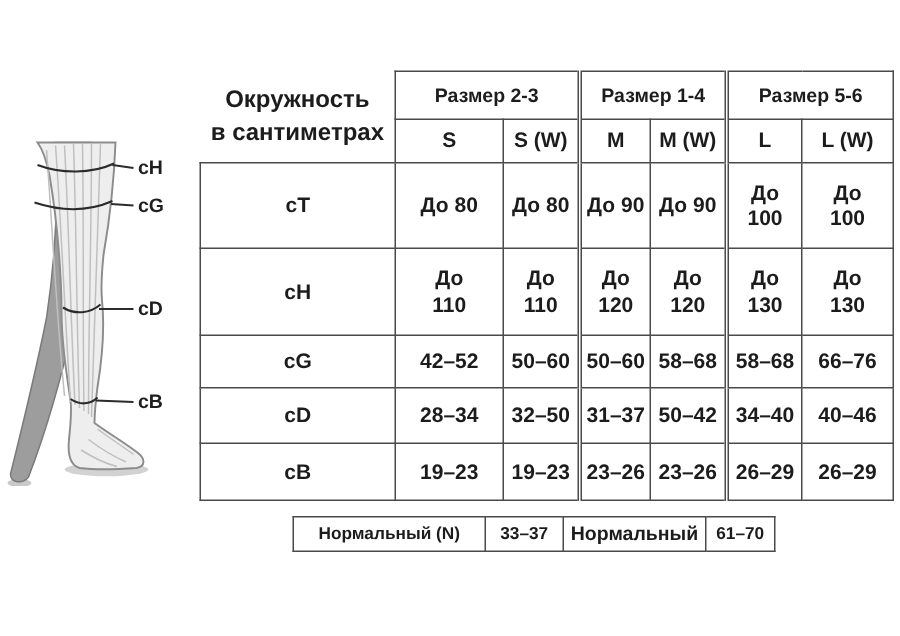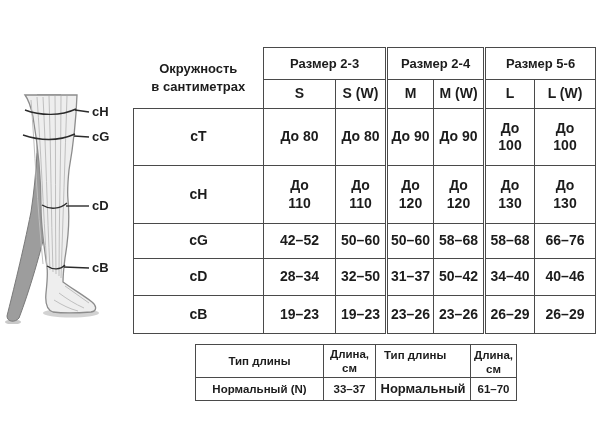--- a/index.html
+++ b/index.html
@@ -7,21 +7,21 @@
     position:relative;width:600px;height:424px;background:#ffffff;overflow:hidden;
     font-family:"Liberation Sans","DejaVu Sans",sans-serif;font-weight:700;color:#1c1c1c;
   }
   
   table{border-collapse:collapse;table-layout:fixed;}
   .size-table{position:absolute;left:133px;top:47px;width:462px;}
   .size-table td,.size-table th{
     border:1px solid #4a4a4a;text-align:center;vertical-align:middle;
     padding:0 2px;font-size:14px;font-weight:700;white-space:pre-line;line-height:1.22;
   }
-  .size-table .corner{border:none;font-size:13px;line-height:1.35;}
+  .size-table .corner{border:none;font-size:16px;line-height:1.35;}
   .size-table .grp{font-size:13px;height:31px;}
   .size-table .sub{height:28px;}
   .size-table .gsep{border-left:3px double #4a4a4a;}
   .r-ct td,.r-ct th{height:56px;}
   .r-ch td,.r-ch th{height:57px;}
   .r-cg td,.r-cg th{height:34px;}
   .r-cd td,.r-cd th{height:36px;}
   .r-cb td,.r-cb th{height:37px;}
   
   .len-table{position:absolute;left:195px;top:344px;width:321px;}
@@ -89,21 +89,21 @@
       <col style="width:47px">
         <col style="width:51px">
         <col style="width:50px">
         <col style="width:61px">
     </colgroup>
     <tbody>
         <tr>
       <td class="corner" rowspan="2">Окружность
 в сантиметрах</td>
       <th class="grp" colspan="2">Размер 2-3</th>
-      <th class="grp gsep" colspan="2">Размер 2-4</th>
+      <th class="grp gsep" colspan="2">Размер 1-4</th>
       <th class="grp gsep" colspan="2">Размер 5-6</th>
     </tr>
     <tr>
       <th class="sub">S</th>
       <th class="sub">S (W)</th>
       <th class="sub gsep">M</th>
       <th class="sub">M (W)</th>
       <th class="sub gsep">L</th>
       <th class="sub">L (W)</th>
     </tr>
@@ -164,28 +164,20 @@
     </table>
 
   <table class="len-table">
     <colgroup>
       <col style="width:128px">
         <col style="width:52px">
         <col style="width:95px">
         <col style="width:46px">
     </colgroup>
     <tbody>
-        <tr class="lt-head">
-      <th>Тип длины</th>
-      <th>Длина,
-см</th>
-      <th class="lt-h3">Тип длины</th>
-      <th class="lt-h4">Длина,
-см</th>
-    </tr>
     <tr class="lt-row">
       <td>Нормальный (N)</td>
       <td>33–37</td>
       <td class="lt-big">Нормальный</td>
       <td>61–70</td>
     </tr>
   </tbody>
     </table>
 
 </div>

